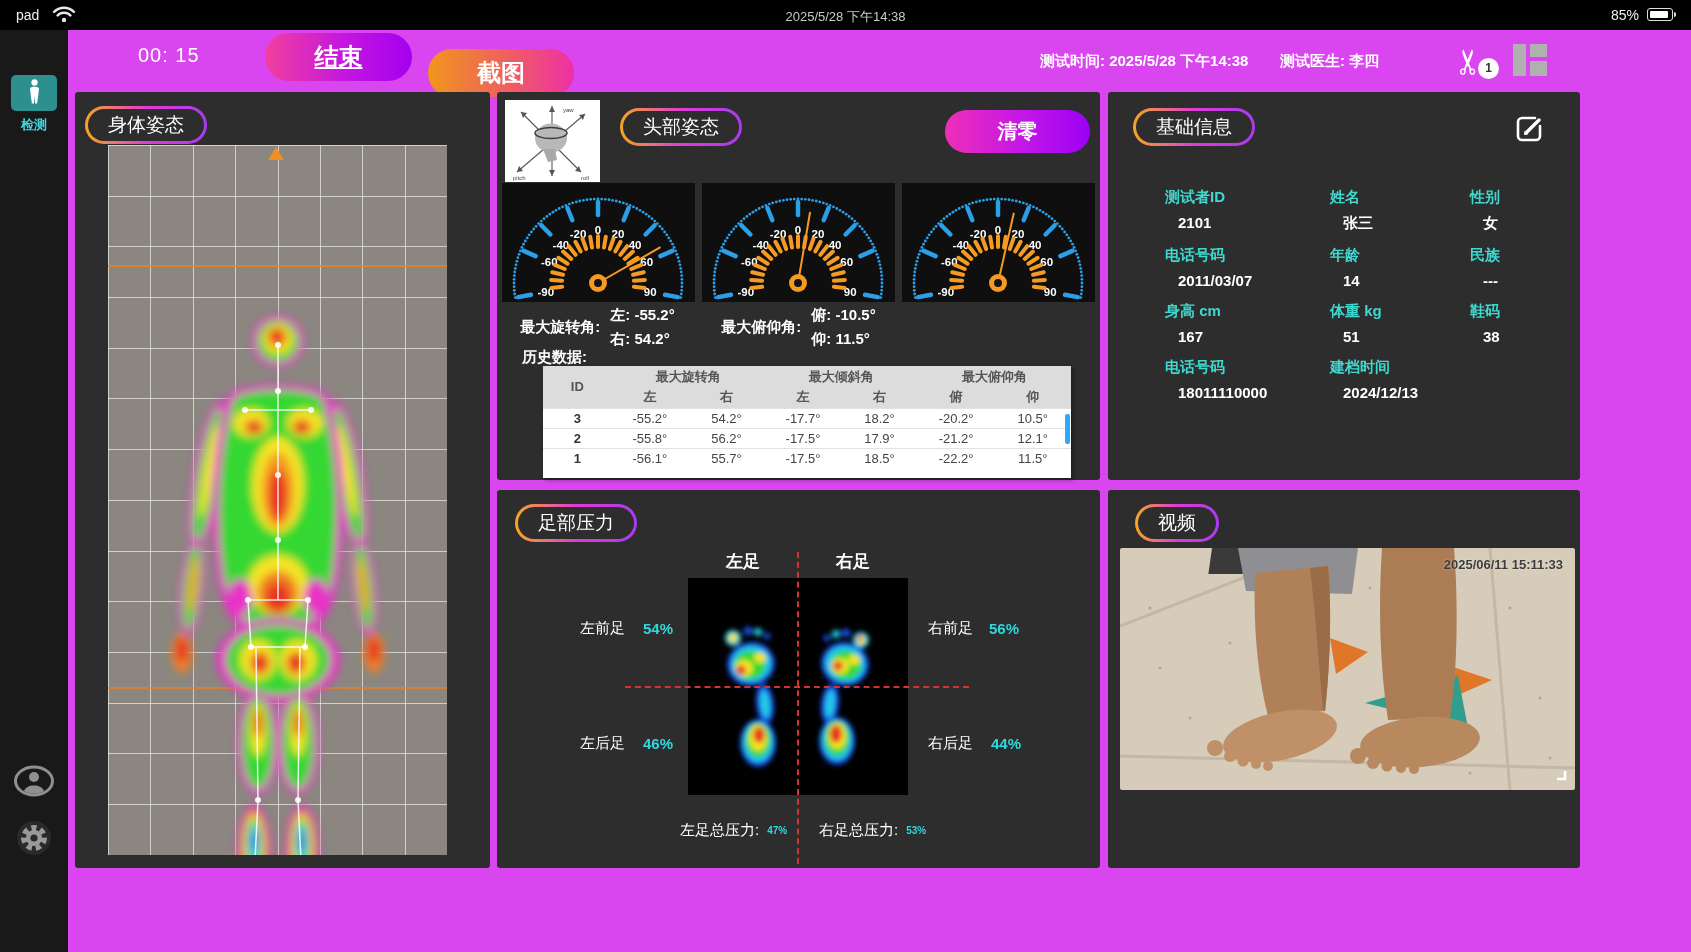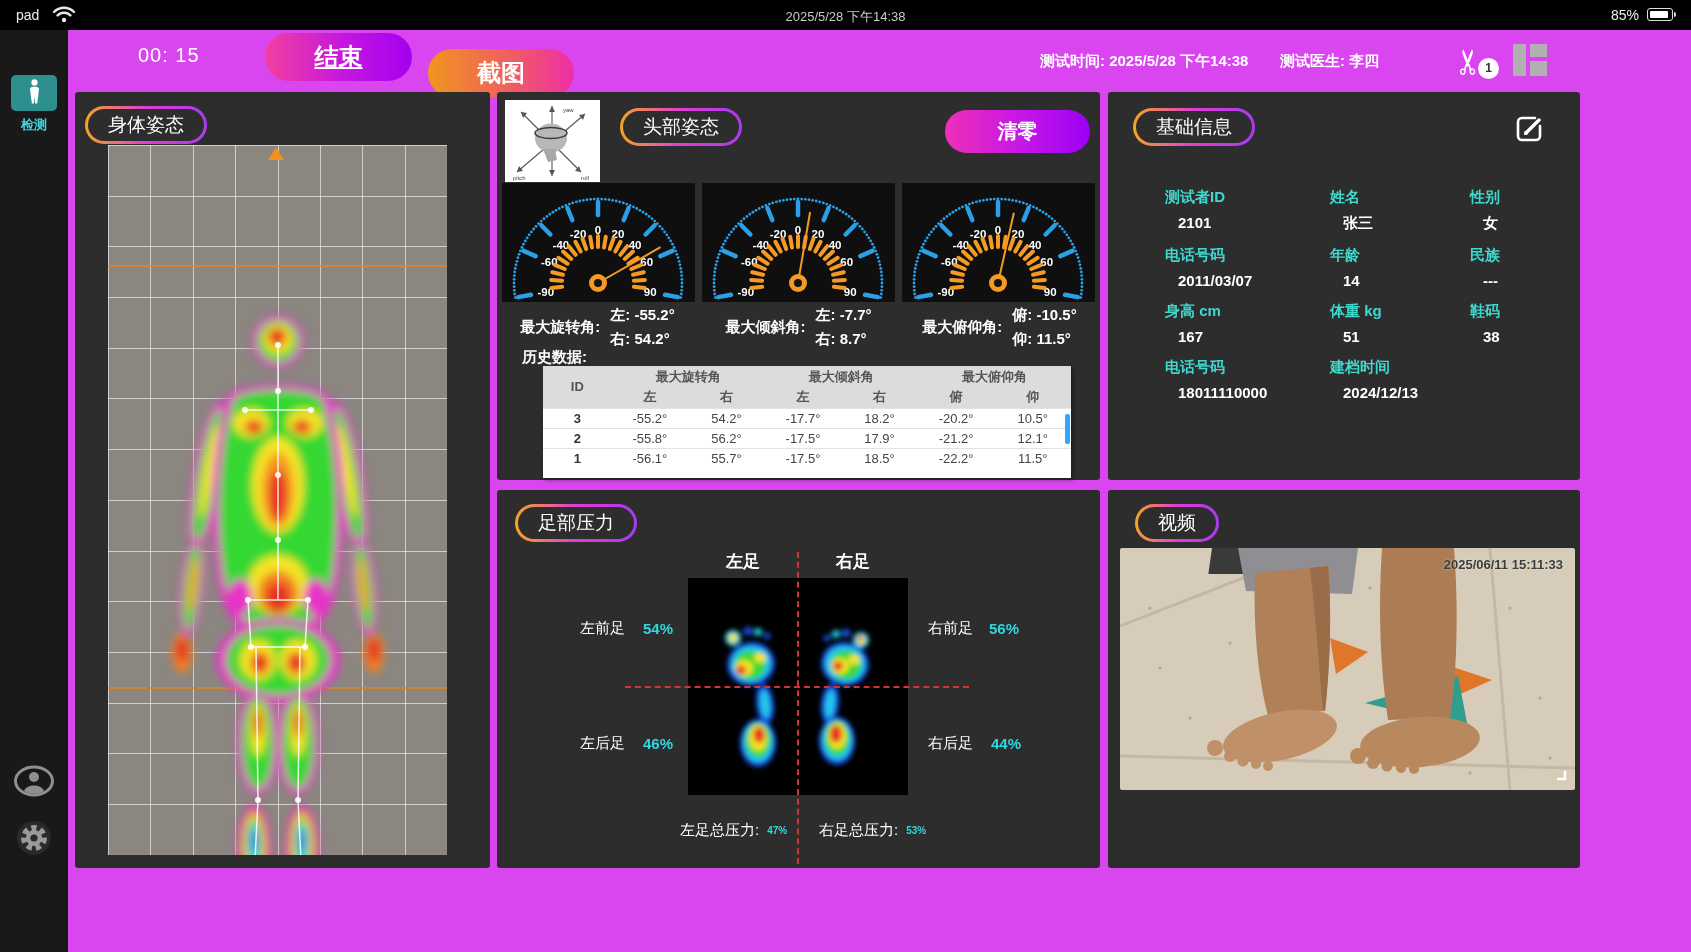--- a/index.html
+++ b/index.html
@@ -679,27 +679,20 @@
 
     <div class="angle-row">
       <div class="angle-group">
         <span class="alabel">最大旋转角:</span>
         <span class="angle-vals">
           <div><span>左:</span> <span>-55.2°</span></div>
           <div><span>右:</span> <span>54.2°</span></div>
         </span>
       </div>
       <div class="angle-group">
-        <span class="alabel">最大倾斜角:</span>
-        <span class="angle-vals">
-          <div><span>左:</span> <span>-7.7°</span></div>
-          <div><span>右:</span> <span>8.7°</span></div>
-        </span>
-      </div>
-      <div class="angle-group">
         <span class="alabel">最大俯仰角:</span>
         <span class="angle-vals">
           <div><span>俯:</span> <span>-10.5°</span></div>
           <div><span>仰:</span> <span>11.5°</span></div>
         </span>
       </div>
     </div>
 
     <div class="history-label">历史数据:</div>
     <div class="table-wrap">

